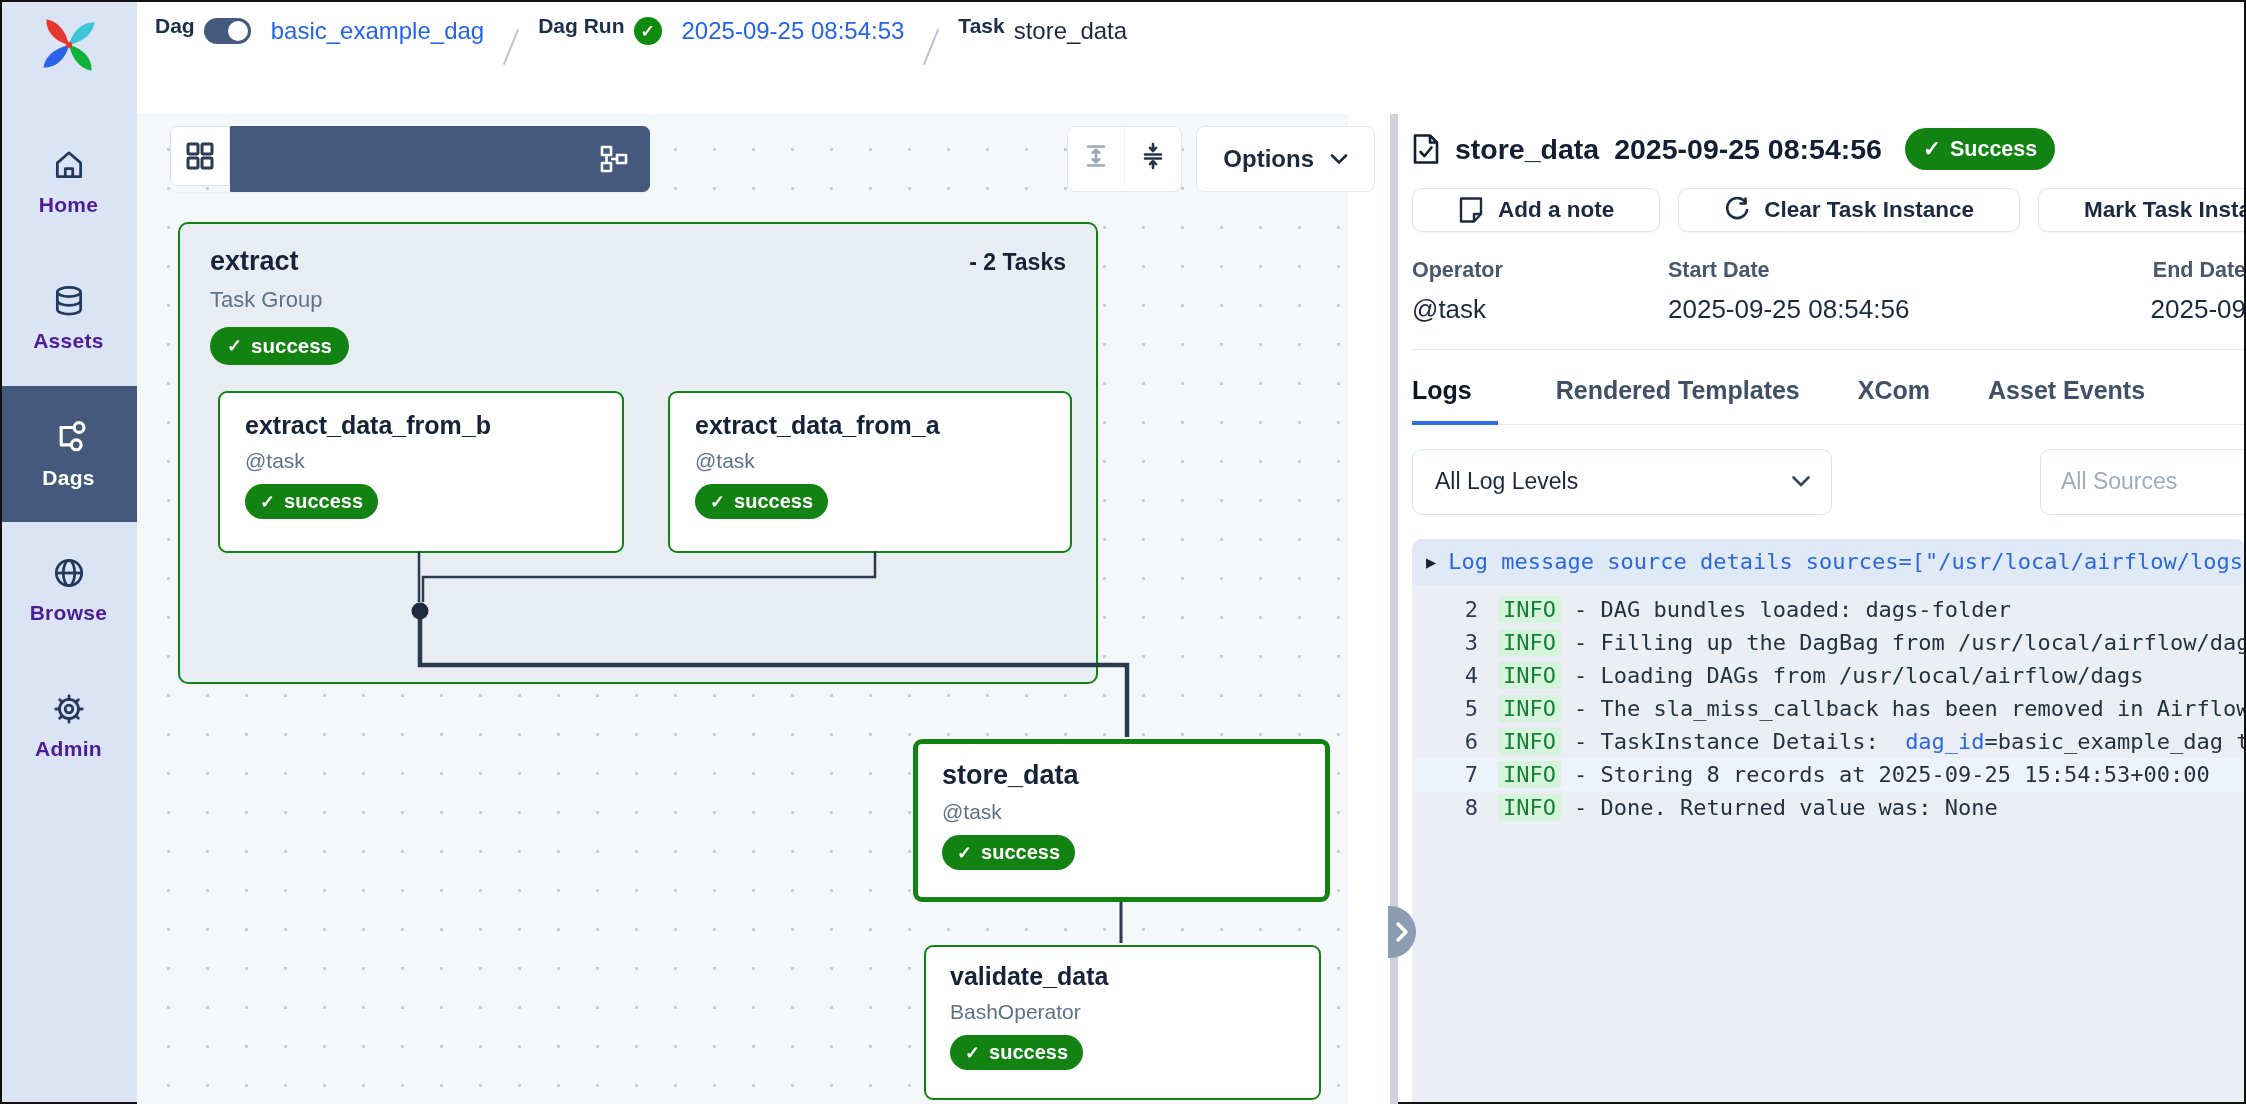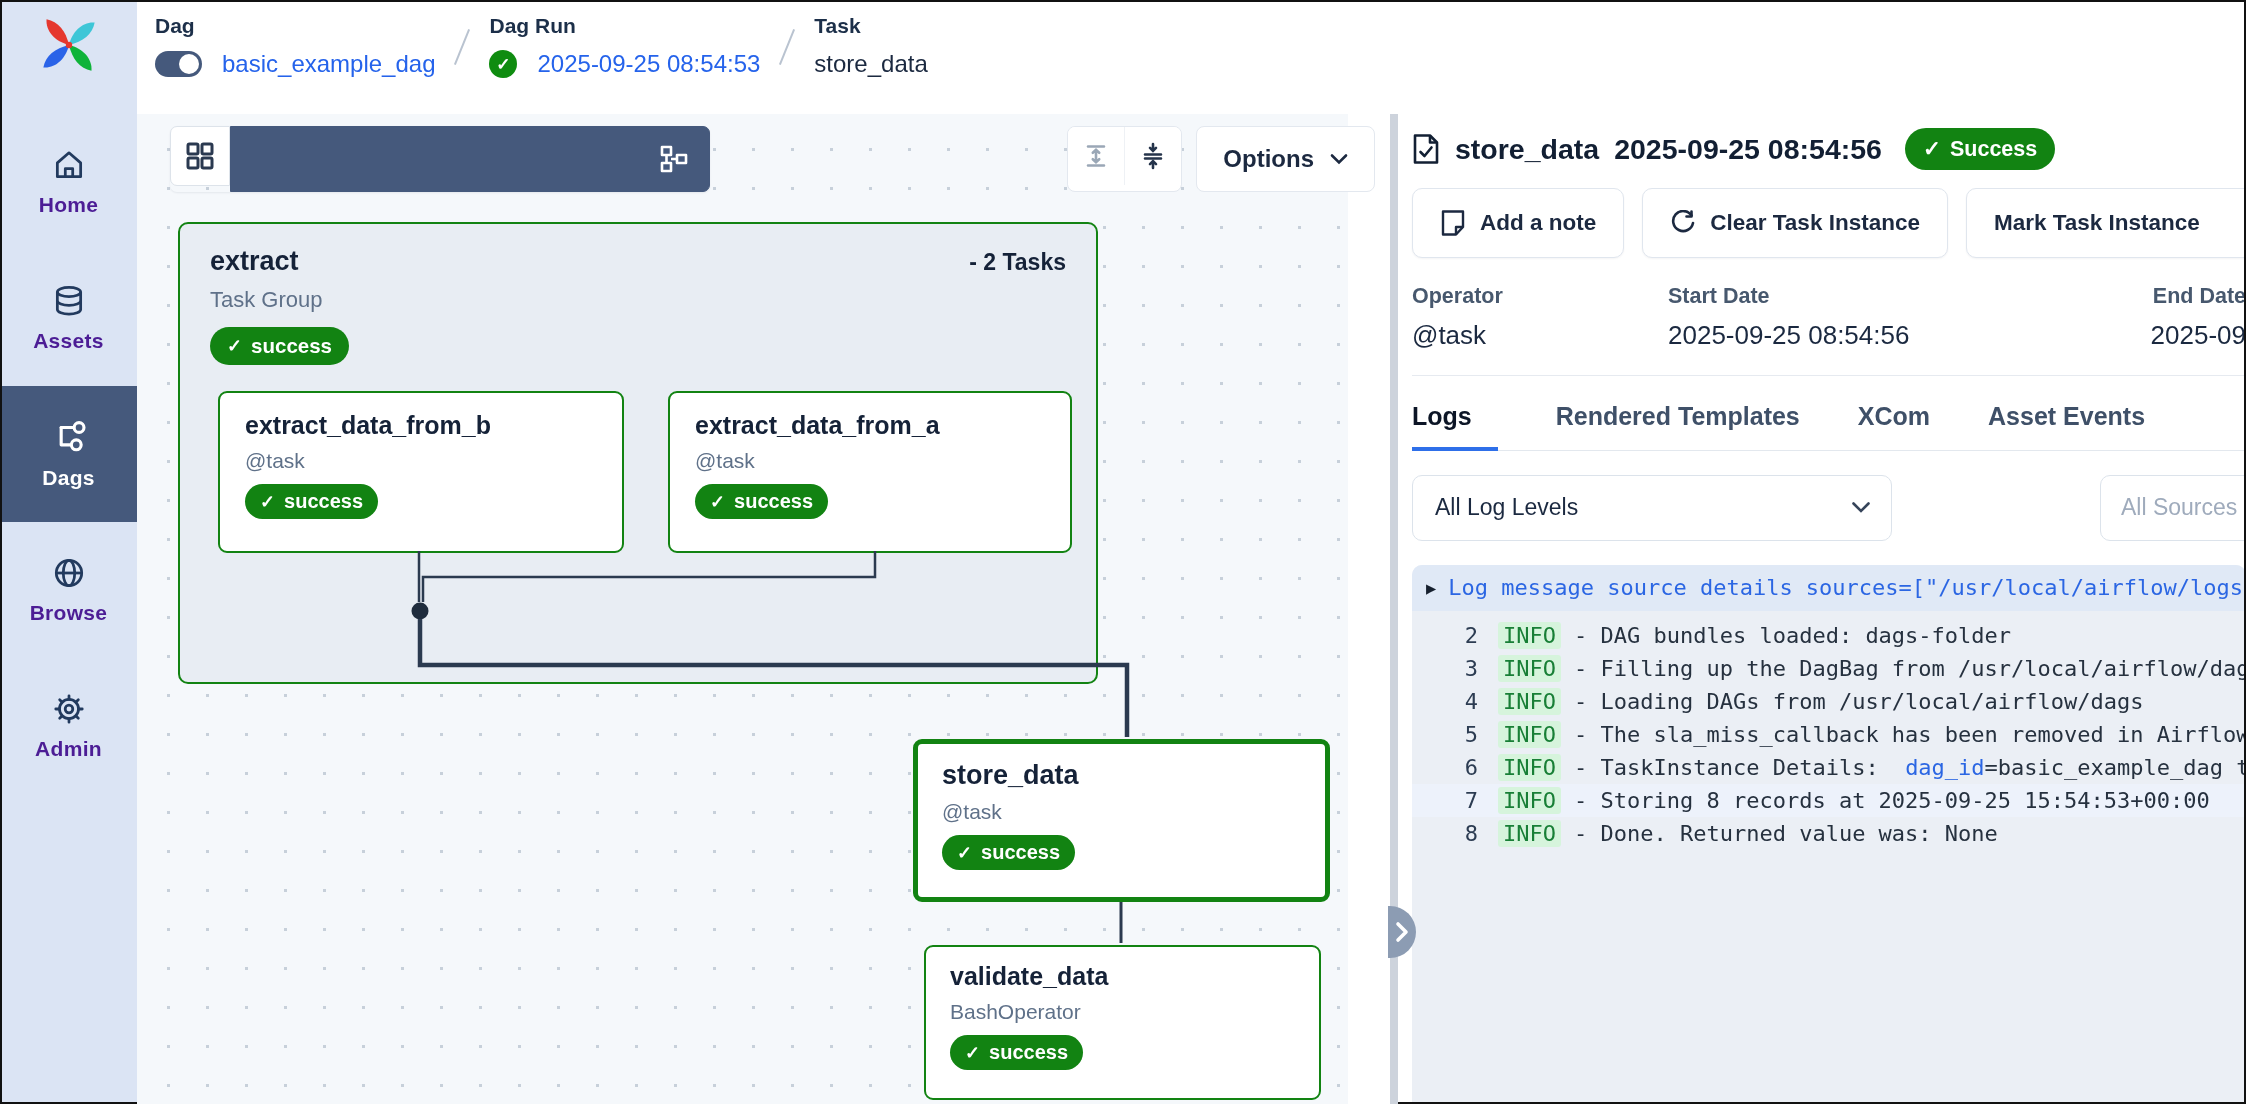--- a/index.html
+++ b/index.html
@@ -14,21 +14,21 @@
   .nav-item svg{stroke:#223a5e;}
   .nav-item .nav-label{font-size:21px;font-weight:600;letter-spacing:.3px;}
   .nav-item.active{background:#45597c;color:#fff;}
   .nav-item.active svg{stroke:#fff;}
 
   
   .main{flex:1;display:flex;flex-direction:column;min-width:0;}
 
   
   .crumbs{height:100px;flex:0 0 100px;display:flex;align-items:flex-start;padding:14px 0 0 18px;background:#fff;}
-  .crumb{display:flex;flex-direction:column;gap:9px;}
+  .crumb{display:flex;gap:9px;}
   .crumb-label{font-size:21px;font-weight:700;color:#1c2f49;}
   .crumb-value{display:flex;align-items:center;gap:20px;height:34px;}
   .crumb-link{font-size:24px;color:#2563eb;cursor:pointer;}
   .crumb-text{font-size:24px;color:#1b2940;}
   .crumb-sep{width:2px;height:38px;background:#b9c3d0;transform:rotate(22deg);margin:14px 26px 0 26px;}
   .toggle{width:47px;height:26px;border-radius:13px;background:#45597c;position:relative;cursor:pointer;}
   .toggle .knob{position:absolute;top:3px;right:3px;width:20px;height:20px;border-radius:50%;background:#fff;}
   .runcheck{width:28px;height:28px;border-radius:50%;background:#0f8c10;display:flex;align-items:center;justify-content:center;color:#fff;font-size:17px;font-weight:700;}
 
   .content{flex:1;display:flex;min-height:0;}
@@ -70,35 +70,35 @@
   
   .splitter{position:relative;width:8px;flex:0 0 8px;background:#cdd3dc;}
   .split-btn{position:absolute;left:-2px;top:792px;width:28px;height:52px;border:none;border-radius:0 26px 26px 0;background:#8c9cb3;color:#fff;display:flex;align-items:center;justify-content:center;cursor:pointer;padding:0;}
 
   
   .detail{flex:1;min-width:0;display:flex;flex-direction:column;background:#fff;padding:10px 0 0 14px;overflow:hidden;}
   .d-title{display:flex;align-items:center;gap:15px;height:50px;flex:0 0 auto;white-space:nowrap;}
   .d-title .tname,.d-title .tstamp{font-size:28.5px;font-weight:700;color:#121f33;}
   .pill{display:inline-flex;align-items:center;gap:9px;background:#128312;color:#fff;border-radius:999px;padding:8px 18px;font-size:21.5px;font-weight:600;margin-left:8px;}
   .d-actions{display:flex;gap:18px;margin-top:14px;flex:0 0 auto;white-space:nowrap;}
-  .abtn{display:inline-flex;align-items:center;gap:14px;height:70px;padding:0 27px;background:#fff;border:1.5px solid #e0e6ee;border-radius:10px;font-size:22.5px;font-weight:600;color:#1c2940;cursor:pointer;box-shadow:0 1px 2px rgba(30,41,59,.05);flex:0 0 auto;}
+  .abtn{display:inline-flex;align-items:center;gap:14px;height:44px;padding:0 45px;background:#fff;border:1.5px solid #e0e6ee;border-radius:10px;font-size:22.5px;font-weight:600;color:#1c2940;cursor:pointer;box-shadow:0 1px 2px rgba(30,41,59,.05);flex:0 0 auto;}
   .abtn.clipped{min-width:330px;justify-content:flex-start;}
   .d-meta{display:flex;margin-top:26px;flex:0 0 auto;}
   .meta-col{display:flex;flex-direction:column;gap:11px;}
   .meta-col .mlabel{font-size:21.5px;font-weight:700;color:#47586e;}
   .meta-col .mvalue{font-size:26px;color:#1b2940;}
   .mc1{width:256px;}
   .mc2{width:482px;}
   .mc3{margin-left:auto;text-align:right;}
   .d-sep{border:none;border-top:1.5px solid #e6eaf0;margin:24px 0 0 0;width:100%;}
   .d-tabs{display:flex;gap:58px;margin-top:20px;border-bottom:1.5px solid #e3e8ee;flex:0 0 auto;}
   .dtab{font-size:25px;font-weight:600;color:#3f5068;padding:6px 0 16px 0;cursor:pointer;white-space:nowrap;}
   .dtab.active{font-weight:700;color:#0c1526;border-bottom:4.5px solid #2e6fe9;margin-bottom:-1.5px;padding-right:26px;}
   .d-filters{display:flex;margin-top:24px;flex:0 0 auto;}
-  .sel{width:480px;height:66px;box-sizing:border-box;border:1.5px solid #dce3eb;border-radius:10px;background:#fff;display:flex;align-items:center;padding:0 20px 0 22px;cursor:pointer;flex:0 0 auto;}
+  .sel{width:420px;height:66px;box-sizing:border-box;border:1.5px solid #dce3eb;border-radius:10px;background:#fff;display:flex;align-items:center;padding:0 20px 0 22px;cursor:pointer;flex:0 0 auto;}
   .sel .sel-val{font-size:23px;color:#1b2940;}
   .sel svg{margin-left:auto;}
   .src-input{margin-left:208px;width:310px;height:66px;box-sizing:border-box;border:1.5px solid #dce3eb;border-radius:10px;padding:0 20px;font-size:23px;color:#1b2940;font-family:"Liberation Sans",sans-serif;flex:0 0 auto;}
   .src-input::placeholder{color:#9fabbc;}
 
   .logbox{flex:1;margin-top:24px;background:#ebeff5;border-radius:10px 10px 0 0;overflow:hidden;font-family:"DejaVu Sans Mono",monospace;}
   .log-head{height:46px;display:flex;align-items:center;gap:12px;background:#e0e9f6;padding:0 14px;white-space:nowrap;overflow:hidden;}
   .log-head .tri{color:#16202e;font-size:17px;flex:0 0 auto;}
   .log-head .htext{color:#2b66e3;font-size:22px;}
   .log-lines{padding-top:8px;}

